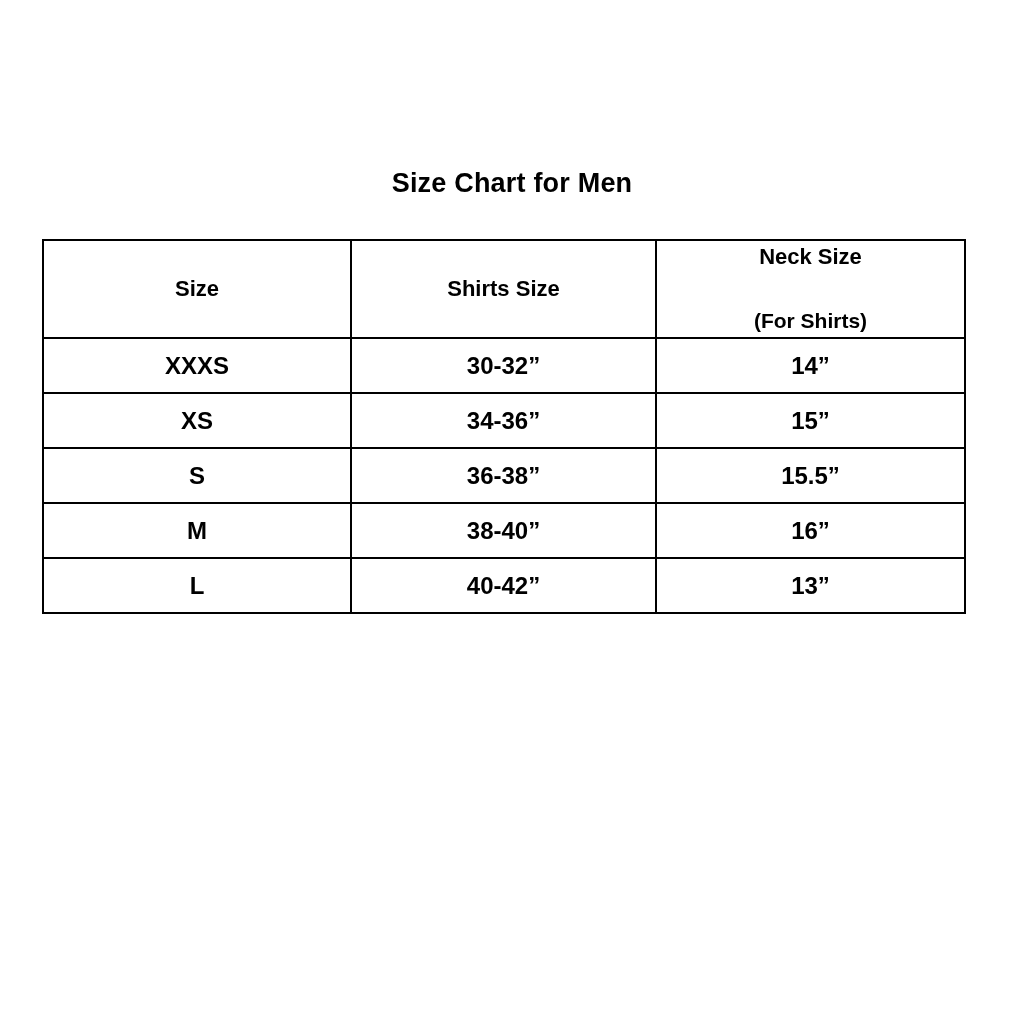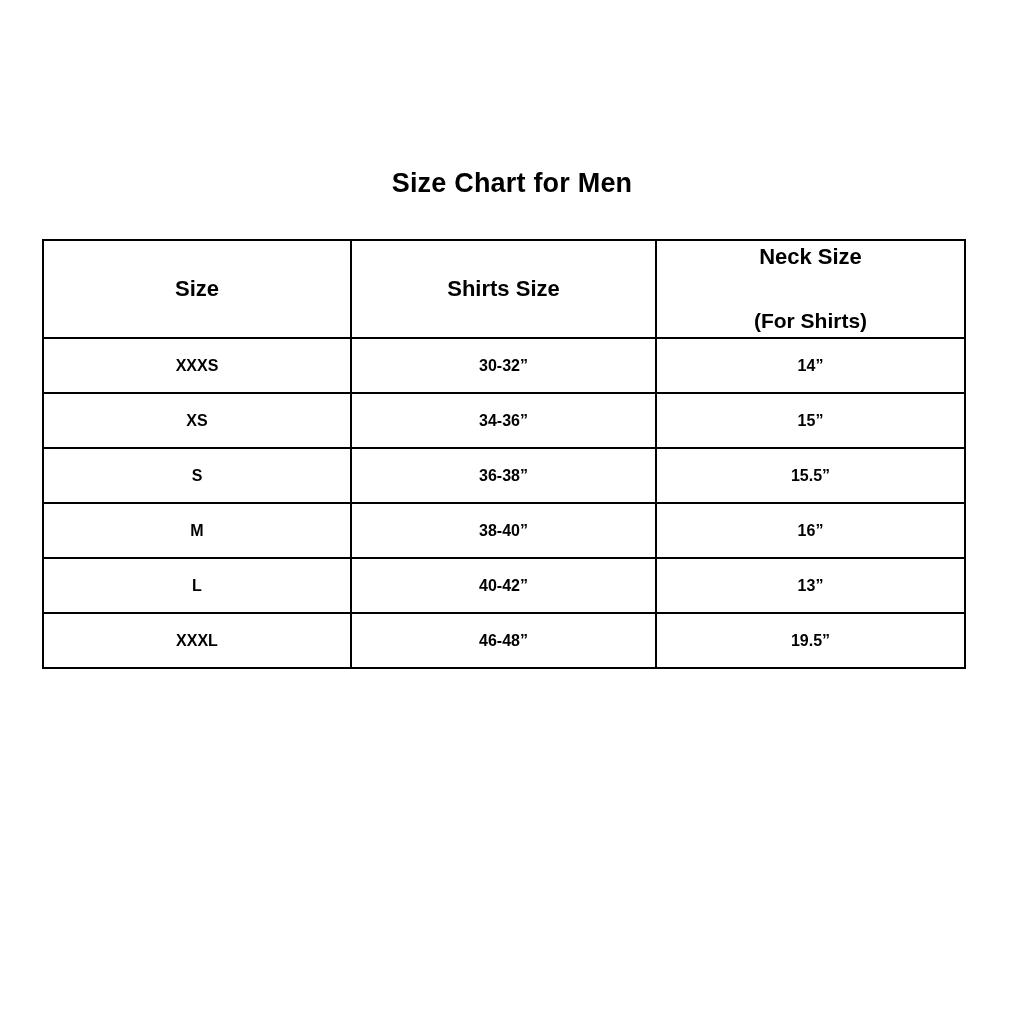--- a/index.html
+++ b/index.html
@@ -61,21 +61,21 @@
     vertical-align: middle;
   }
   .size-table thead th .sub {
     display: block;
     font-size: 21px;
     font-weight: bold;
     margin-top: 36px;
   }
   .size-table tbody td {
     height: 53px;
-    font-size: 16px;
+    font-size: 24px;
     vertical-align: middle;
   }
 </style>
 </head>
 <body>
 
 <div class="page">
 
   <div class="chart-title">Size Chart for Men</div>
 
@@ -118,21 +118,16 @@
       <tr>
         <td>M</td>
         <td>38-40”</td>
         <td>16”</td>
       </tr>
       <tr>
         <td>L</td>
         <td>40-42”</td>
         <td>13”</td>
       </tr>
-      <tr>
-        <td>XXXL</td>
-        <td>46-48”</td>
-        <td>19.5”</td>
-      </tr>
     </tbody>
   </table>
 
 </div>
 
 </body></html>

